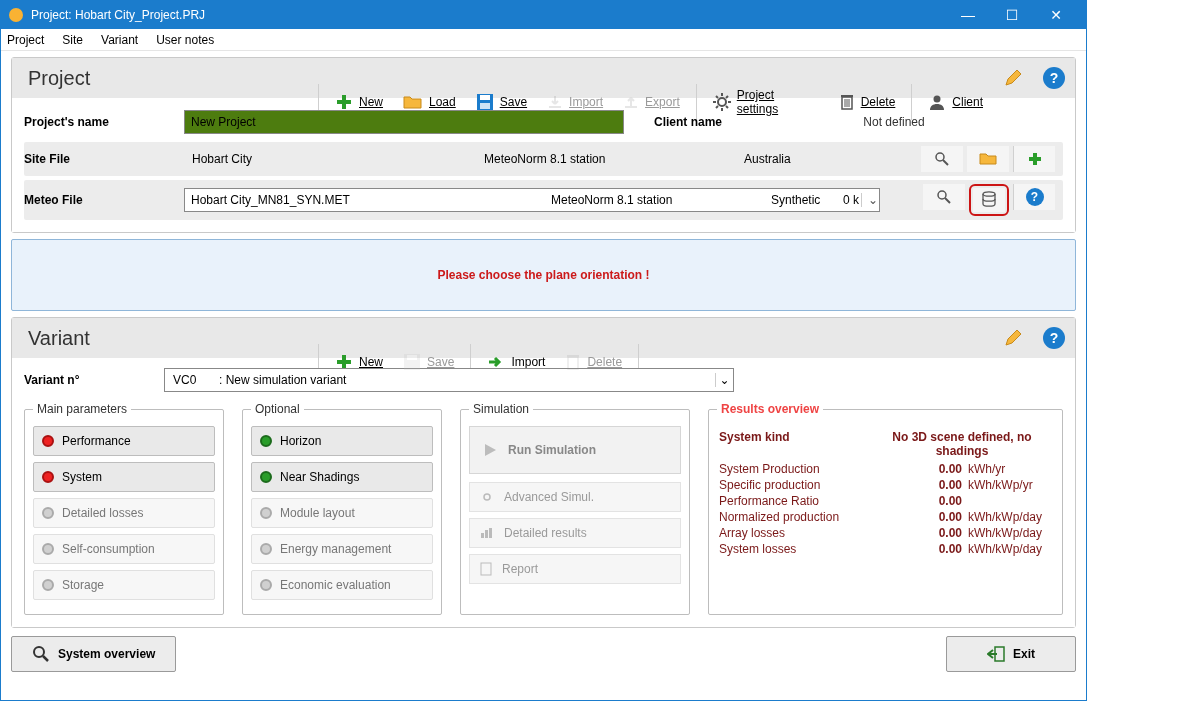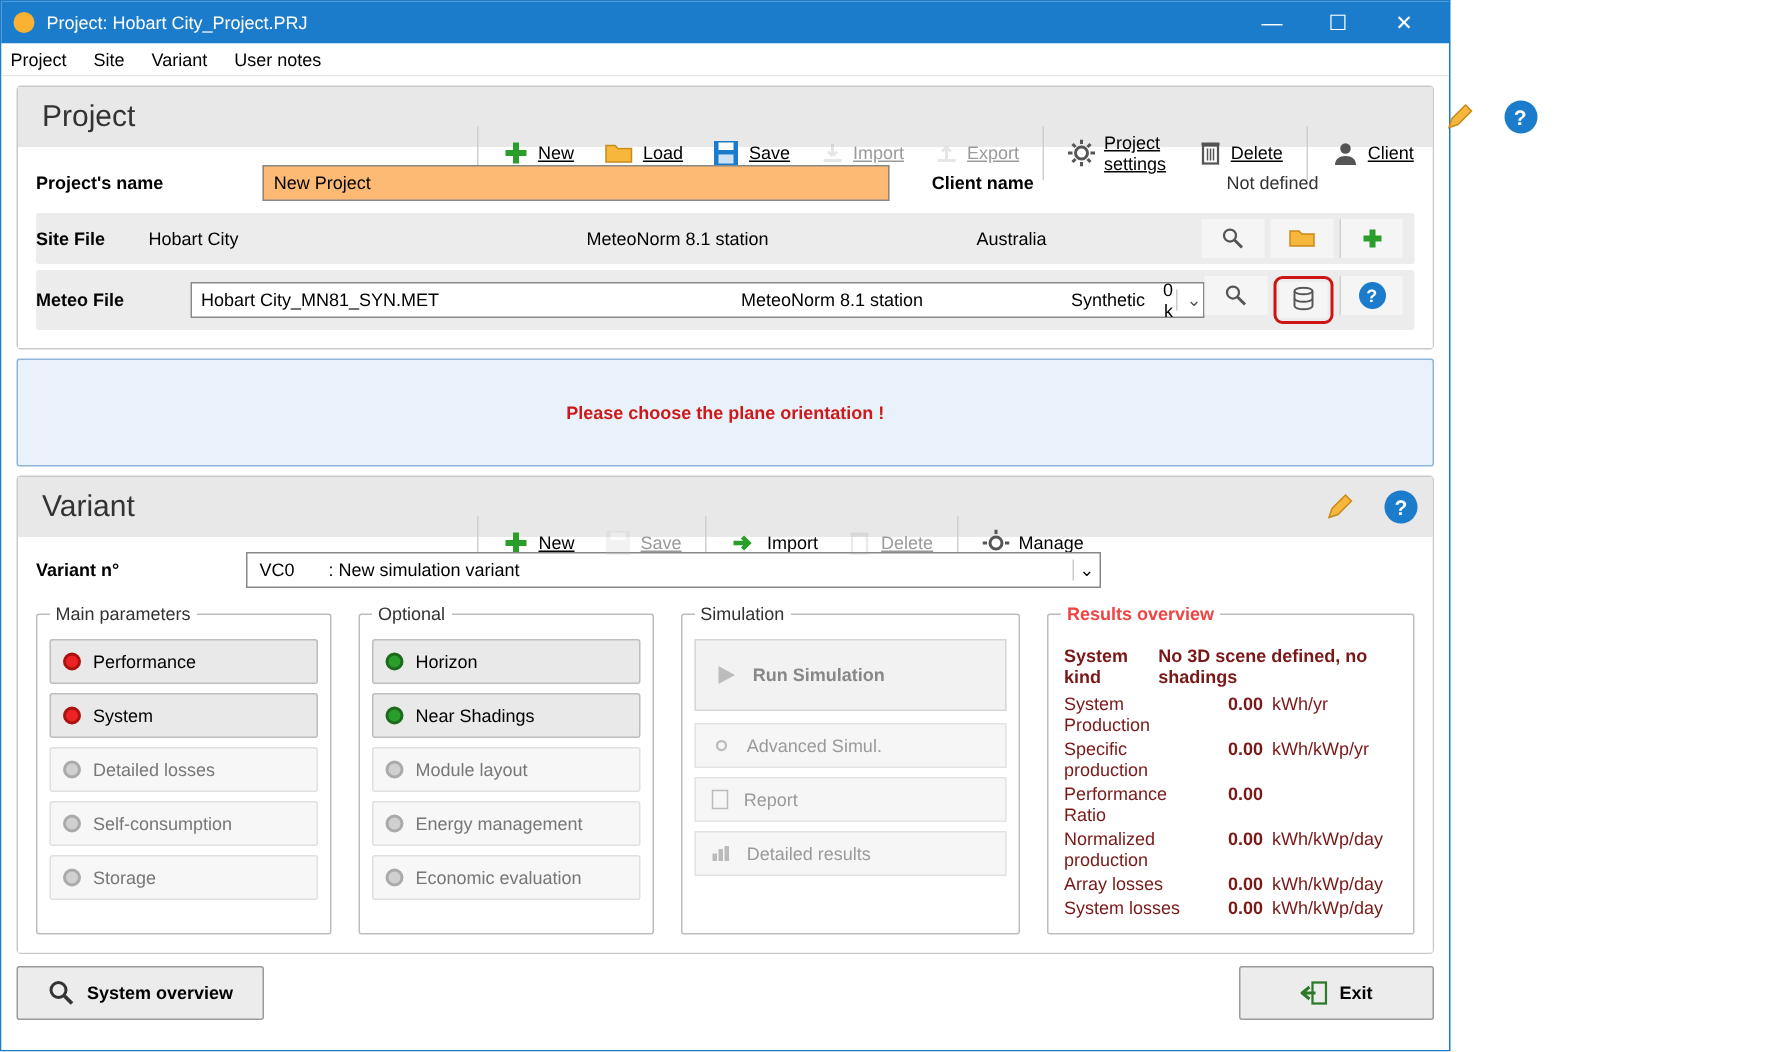--- a/index.html
+++ b/index.html
@@ -1,17 +1,17 @@
 <!DOCTYPE html>
 <html><head>
 <meta charset="utf-8">
 <style>
   * { box-sizing: border-box; font-family: "Segoe UI", Tahoma, sans-serif; font-size: 12px; }
   html,body { margin:0; padding:0; background:#fff; }
-  .window { width:967px; height:701px; border:1px solid #1b7ccc; display:flex; flex-direction:column; }
+  .window { width:1087px; height:701px; border:1px solid #1b7ccc; display:flex; flex-direction:column; }
   .titlebar { background:#1b7ccc; color:#fff; height:28px; display:flex; align-items:center; padding:0 8px; }
   .titlebar .app-icon { width:14px; height:14px; border-radius:50%; background:#f9b233; margin-right:8px; }
   .titlebar .title { flex:1; font-size:12px; }
   .winbtns { display:flex; gap:0; }
   .winbtn { width:44px; height:28px; display:flex; align-items:center; justify-content:center; color:#fff; font-size:14px; cursor:pointer; }
   .menubar { height:22px; background:#fff; display:flex; align-items:center; padding:0 6px; gap:18px; border-bottom:1px solid #e5e5e5; }
   .menubar span { cursor:default; }
   .content { flex:1; padding:6px 10px 10px 10px; background:#fff; display:flex; flex-direction:column; gap:6px; }
 
   .panel { border:1px solid #c9c9c9; border-radius:3px; }
@@ -31,21 +31,21 @@
   .file-row { display:flex; align-items:center; background:#ececec; padding:4px 0; border-radius:2px; margin-top:4px; }
   .file-row .label { width:160px; font-weight:bold; padding-left:0; background:transparent; }
   .file-row .val1 { flex:0 0 300px; padding-left:8px; }
   .file-row .val2 { flex:0 0 260px; }
   .file-row .val3 { flex:0 0 150px; }
   .file-row .btns { margin-left:auto; display:flex; gap:4px; padding-right:8px; }
   .smallbtn { width:42px; height:26px; background:#f5f5f5; border:0; display:flex; align-items:center; justify-content:center; cursor:pointer; }
   .smallbtn.vline { border-left:1px solid #d0d0d0; }
   .redring { border:2px solid #cc1414; border-radius:6px; padding:2px; }
 
-  input[type=text], .textbox { border:1px solid #888; background:#fdba74; height:24px; padding:0 6px; }
+  input[type=text], .textbox { border:1px solid #888; background:#4d7c0f; height:24px; padding:0 6px; }
   .textbox.wide { width:440px; }
   .client-name-lbl { font-weight:bold; width:140px; text-align:left; }
   .client-name-val { width:200px; text-align:center; color:#333; }
 
   .meteo-select { display:flex; border:1px solid #888; background:#fff; height:24px; width:696px; align-items:center; }
   .meteo-select span { padding:0 6px; }
   .meteo-select .m1 { flex:0 0 360px; }
   .meteo-select .m2 { flex:0 0 220px; }
   .meteo-select .m3 { flex:0 0 60px; text-align:left; }
   .meteo-select .m4 { flex:1; text-align:right; padding-right:2px; }
@@ -73,21 +73,21 @@
   .dot.green { background:#2a9d2a; border-color:#1c6b1c; }
   .dot.grey { background:#d0d0d0; border-color:#aaa; }
 
   .simbtn { display:flex; align-items:center; gap:10px; border:1px solid #d6d6d6; background:#f2f2f2; height:48px; padding:0 12px; margin-bottom:8px; color:#888; font-weight:bold; cursor:default; }
   .simsmall { display:flex; align-items:center; gap:10px; border:1px solid #e3e3e3; background:#f6f6f6; height:30px; padding:0 10px; margin-bottom:6px; color:#9a9a9a; cursor:default; }
 
   .results { flex:1; }
   .results fieldset { height:100%; }
   .results legend { color:#ef4444; font-weight:bold; }
   .res-head { display:flex; justify-content:space-between; color:#7a1818; font-weight:bold; margin:4px 2px 4px 2px; }
-  .res-head .right { text-align:left; width:180px; }
+  .res-head .right { text-align:center; width:180px; }
   .res-row { display:flex; color:#7a1818; font-size:12px; margin:2px 2px; }
   .res-row .k { flex:1; }
   .res-row .v { width:50px; text-align:right; font-weight:bold; }
   .res-row .u { width:90px; padding-left:6px; }
 
   .footer { display:flex; gap:10px; padding:2px 0 0 0; }
   .bigbtn { display:flex; align-items:center; justify-content:center; gap:8px; border:1px solid #9a9a9a; background:#ececec; height:36px; padding:0 20px; font-weight:bold; cursor:pointer; border-radius:2px; }
 
   .ico { display:inline-flex; align-items:center; justify-content:center; }
   .help-circle { width:22px; height:22px; border-radius:50%; background:#1b7ccc; color:#fff; font-weight:bold; display:flex; align-items:center; justify-content:center; font-size:14px; }
@@ -336,34 +336,20 @@
           <div class="tbbtn disabled">
             <span class="ico">
                 <svg width="16" height="18">
                   <rect x="3" y="4" width="10" height="12" fill="none" stroke="#999" stroke-width="1.5"></rect>
                   <rect x="2" y="2" width="12" height="2" fill="#999"></rect>
                 </svg>
               </span>
             <span class="lbl">Delete</span>
           </div>
           <div class="tb-divider"></div>
-          <div class="tbbtn">
-            <span class="ico">
-                <svg width="18" height="18">
-                  <circle cx="9" cy="9" r="4" fill="none" stroke="#555" stroke-width="2"></circle>
-                  <g stroke="#555" stroke-width="2">
-                    <line x1="9" y1="0" x2="9" y2="3"></line>
-                    <line x1="9" y1="15" x2="9" y2="18"></line>
-                    <line x1="0" y1="9" x2="3" y2="9"></line>
-                    <line x1="15" y1="9" x2="18" y2="9"></line>
-                  </g>
-                </svg>
-              </span>
-            <span class="lbl" style="text-decoration:none">Manage</span>
-          </div>
         </div>
         <div class="spacer"></div>
         <div class="tbbtn">
           <span class="ico pencil">
               <svg width="20" height="20">
                 <path d="M3 17l2-6 9-9 4 4-9 9-6 2z" fill="#f6b73c" stroke="#c88a1a"></path>
               </svg>
             </span>
         </div>
         <div class="tbbtn">
@@ -443,35 +429,35 @@
             <div class="simsmall">
               <span class="ico">
                   <svg width="14" height="14">
                     <circle cx="7" cy="7" r="3" fill="none" stroke="#bbb" stroke-width="1.5"></circle>
                   </svg>
                 </span>
               <span>Advanced Simul.</span>
             </div>
             <div class="simsmall">
               <span class="ico">
-                  <svg width="12" height="14">
-                    <rect x="1" y="1" width="10" height="12" fill="none" stroke="#bbb"></rect>
-                  </svg>
-                </span>
-              <span>Report</span>
-            </div>
-            <div class="simsmall">
-              <span class="ico">
                   <svg width="14" height="12">
                     <rect x="1" y="6" width="3" height="5" fill="#bbb"></rect>
                     <rect x="5" y="3" width="3" height="8" fill="#bbb"></rect>
                     <rect x="9" y="1" width="3" height="10" fill="#bbb"></rect>
                   </svg>
                 </span>
               <span>Detailed results</span>
+            </div>
+            <div class="simsmall">
+              <span class="ico">
+                  <svg width="12" height="14">
+                    <rect x="1" y="1" width="10" height="12" fill="none" stroke="#bbb"></rect>
+                  </svg>
+                </span>
+              <span>Report</span>
             </div>
           </fieldset>
 
           <div class="results">
             <fieldset>
               <legend>Results overview</legend>
               <div class="res-head">
                 <span>System kind</span>
                 <span class="right">No 3D scene defined, no shadings</span>
               </div>

